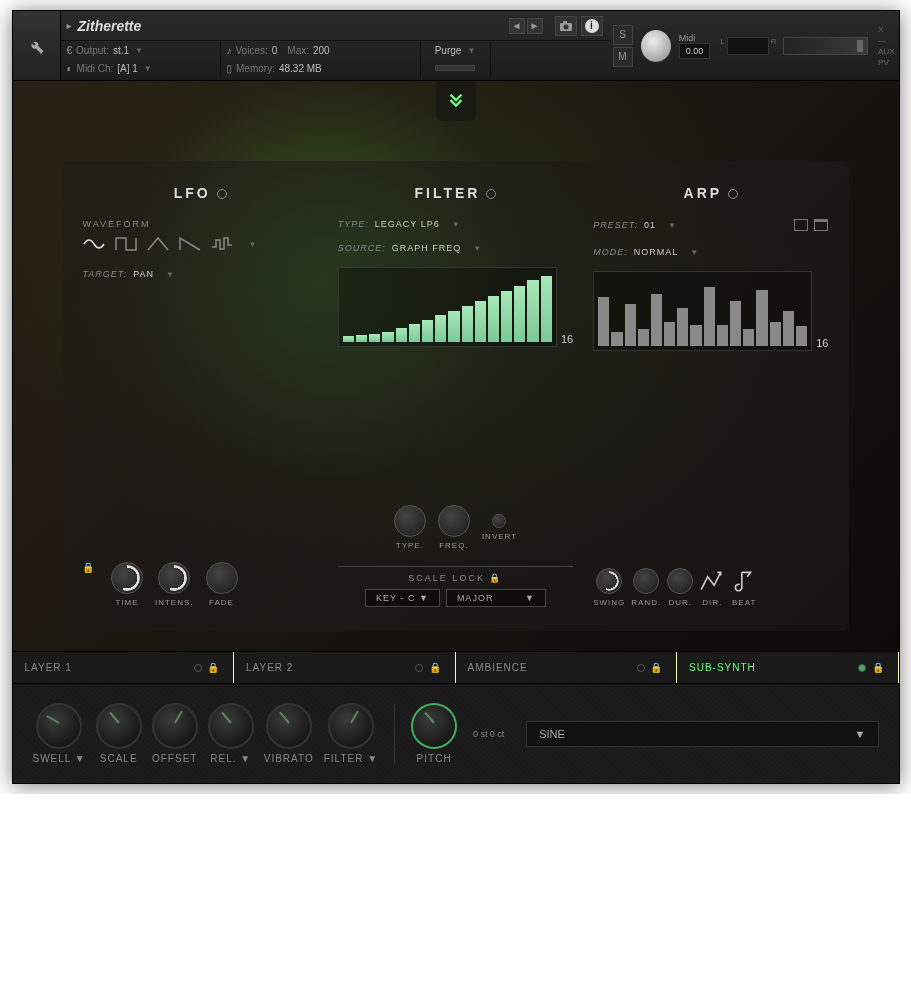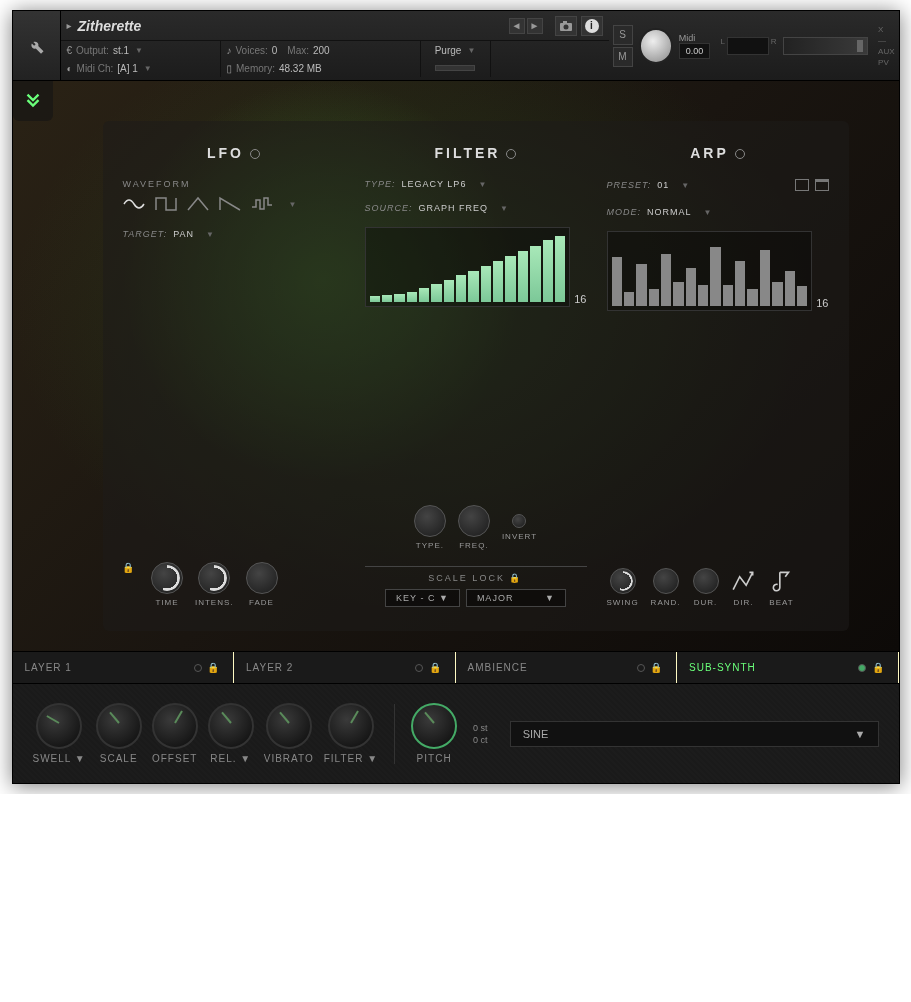--- a/index.html
+++ b/index.html
@@ -87,21 +87,21 @@
 .close-col span { cursor: pointer; }
 
 
 .main-panel {
   height: 570px;
   position: relative;
   background:
     radial-gradient(ellipse 400px 300px at 45% 40%, rgba(60,120,40,0.3), transparent),
     radial-gradient(ellipse 200px 200px at 35% 35%, rgba(90,180,60,0.35), transparent),
     linear-gradient(135deg, #2a2215, #1a1510, #0d0a08);
-  display: flex; flex-direction: row;
+  display: flex; flex-direction: column;
 }
 .top-chevron {
   width: 40px; height: 40px;
   margin: 0 auto;
   background: rgba(20,20,20,0.6);
   display: flex; align-items: center; justify-content: center;
   cursor: pointer;
   border-radius: 0 0 6px 6px;
 }
 .chev-icon { fill: #6aff7a; }
@@ -213,21 +213,21 @@
 .big-knob::after {
   content: ''; position: absolute;
   width: 2px; height: 14px; background: #5a8a5a;
   top: 4px; left: 50%; transform-origin: bottom; transform: translateX(-50%) rotate(-40deg);
 }
 .big-knob.r2::after { transform: translateX(-50%) rotate(30deg); }
 .big-knob.r3::after { transform: translateX(-50%) rotate(-60deg); }
 .big-knob-box { display: flex; flex-direction: column; align-items: center; gap: 4px; }
 .big-label { color: #888; font-size: 10px; letter-spacing: 1px; text-align: right; }
 .pitch-display {
-  display: flex; flex-direction: column; gap: 2px;
+  display: flex; flex-direction: row; gap: 2px;
   font-size: 9px; color: #888; margin-left: 6px;
 }
 .oscill-sel {
   flex: 1; background: #111; border: 1px solid #333;
   color: #aaa; font-size: 11px; padding: 6px 12px;
   margin-left: 12px; cursor: pointer;
   display: flex; justify-content: space-between;
 }
 
 
@@ -483,21 +483,21 @@
               <div class="arp-bar" style="height: 30%;"></div>
               <div class="arp-bar" style="height: 65%;"></div>
               <div class="arp-bar" style="height: 25%;"></div>
               <div class="arp-bar" style="height: 80%;"></div>
               <div class="arp-bar" style="height: 35%;"></div>
               <div class="arp-bar" style="height: 50%;"></div>
               <div class="arp-bar" style="height: 28%;"></div>
             </div>
           <span style="color:#ccc;font-size:11px;margin-bottom:14px">16</span>
         </div>
-        <div class="knob-row" style="">
+        <div class="knob-row" style="gap:6px">
           <div class="knob-box">
               <div class="knob filled" style="width:26px;height:26px"></div>
               <span class="knob-label">SWING</span>
             </div>
           <div class="knob-box">
               <div class="knob" style="width:26px;height:26px"></div>
               <span class="knob-label">RAND.</span>
             </div>
           <div class="knob-box">
               <div class="knob" style="width:26px;height:26px"></div>

